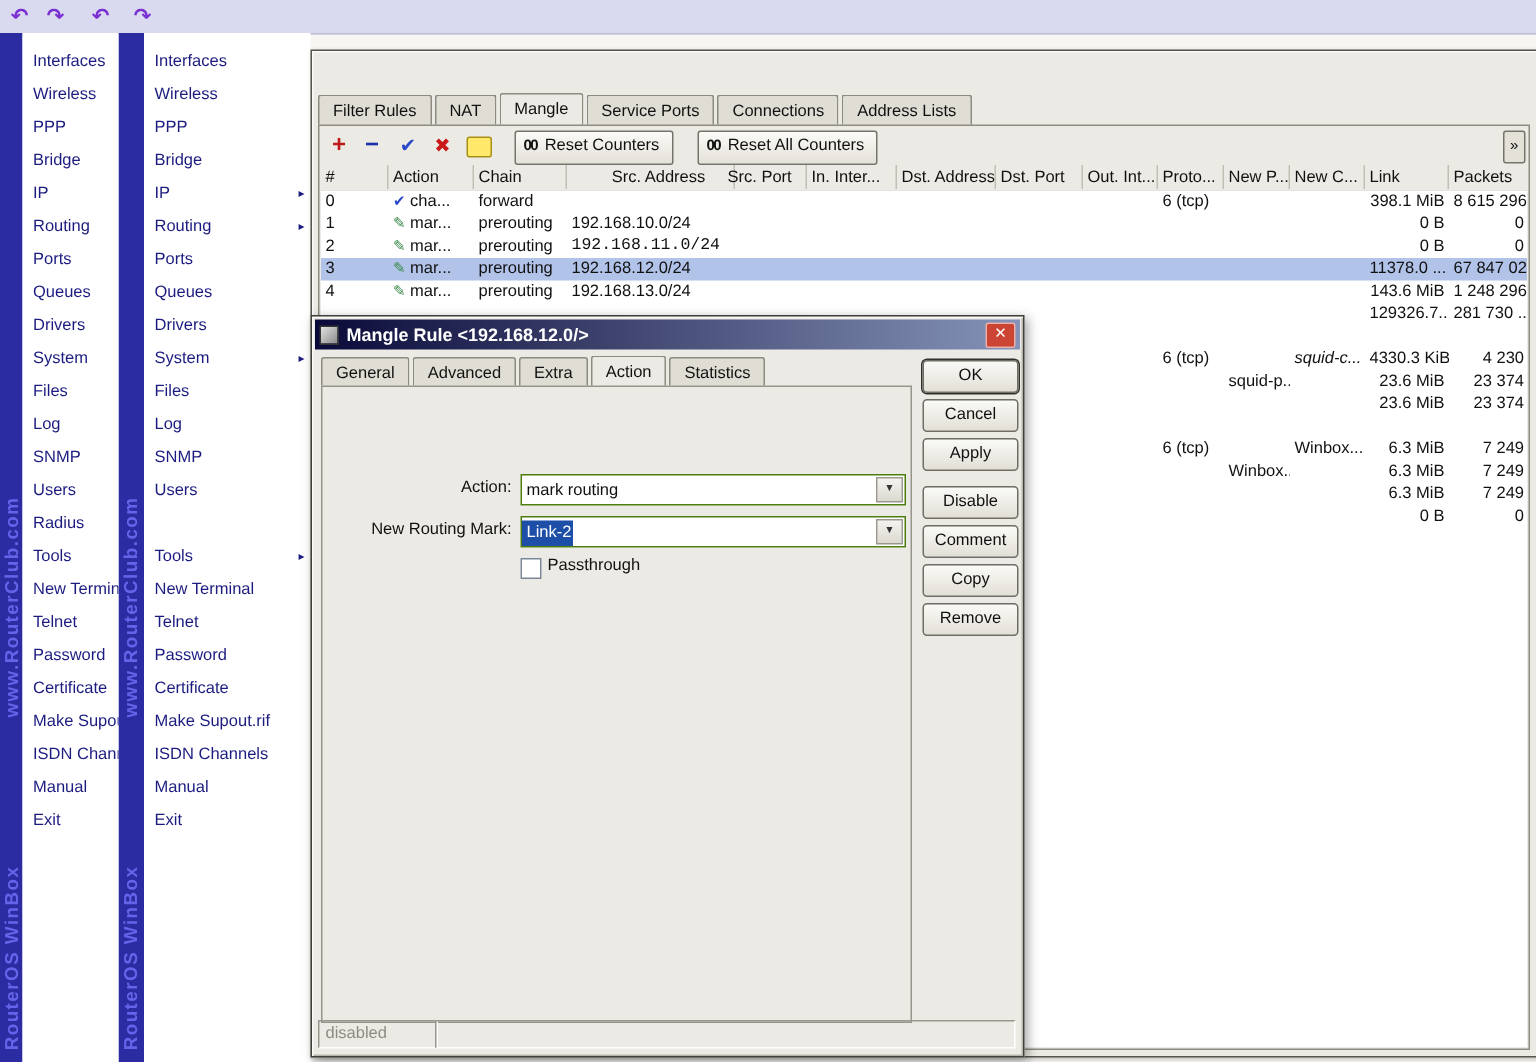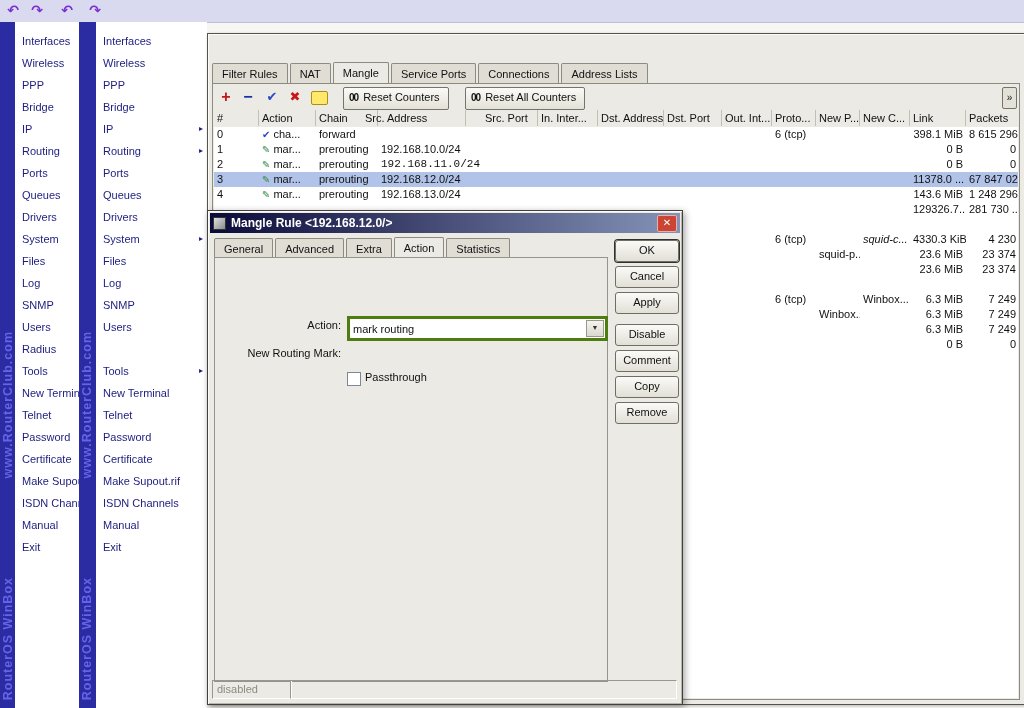--- a/index.html
+++ b/index.html
@@ -61,21 +61,21 @@
   
   #dlg{position:absolute;left:207px;top:210px;width:474px;height:493px;background:#eceae4;border:1px solid #42403a;
        box-shadow:inset 1px 1px 0 #fbfaf7,inset -1px -1px 0 #b8b5ab,2px 2px 7px rgba(0,0,0,.35)}
   .dlg-title{position:absolute;left:2px;top:2px;right:2px;height:20px;background:linear-gradient(90deg,#0a0a38,#8593b8);
              display:flex;align-items:center;gap:5px;padding:0 3px;color:#fff;font-size:12px;font-weight:bold}
   .dlg-close{margin-left:auto;width:18px;height:15px;background:#cc4433;border:1px solid #e8b0a8;color:#fff;font-size:10px;
              line-height:13px;text-align:center;border-radius:2px;font-weight:bold}
   #dlg-tabs{position:absolute;left:6px;top:26px;height:20px;white-space:nowrap}
   .dlg-panel{position:absolute;left:6px;top:46px;width:392px;height:423px;border:1px solid #97948b;background:#eceae4}
   .f-label{position:absolute;left:10px;width:116px;text-align:right;font-size:11px;line-height:19px}
-  .combo{position:absolute;left:132px;width:255px;height:19px;background:#fff;border:3px solid #4d7c0f}
+  .combo{position:absolute;left:132px;width:255px;height:19px;background:#fff;border:1px solid #4d7c0f}
   .combo .val{display:inline-block;padding-left:3px;font-size:11px;line-height:17px;white-space:nowrap}
   .combo .drop{position:absolute;right:1px;top:1px;width:16px;height:15px;background:linear-gradient(#f4f3ef,#dcd9d0);
                border:1px solid #9a978d;font-size:7px;text-align:center;line-height:14px;color:#333}
   .sel-val{background:#1d4fa8;color:#fff;padding:0 1px}
   #row-action{top:58px}
   #row-mark{top:86px}
   .cbx{position:absolute;left:132px;top:114px;width:12px;height:12px;background:#fff;border:1px solid #7a8795}
   .cbx-label{position:absolute;left:150px;top:110px;font-size:11px;line-height:18px}
   .dbtn{position:absolute;left:407px;width:62px;height:20px;background:linear-gradient(#fafaf7,#e2dfd6);border:1px solid #6f6d64;
         border-radius:3px;font-size:11px;text-align:center;line-height:18px}
@@ -169,21 +169,21 @@
         <span class="ticon" id="t-dis">✖</span>
         <span id="t-com"></span>
         <span class="rbtn" id="t-rc"><span class="cc">00</span><span>Reset Counters</span></span>
         <span class="rbtn" id="t-rac"><span class="cc">00</span><span>Reset All Counters</span></span>
         <span id="t-more">»</span>
       </div>
       <div id="fw-head">
           <div class="hcell" style="left: 0px; width: 41px;">#</div>
           <div class="hcell" style="left: 45px; width: 53px;">Action</div>
           <div class="hcell" style="left: 102px; width: 58px;">Chain</div>
-          <div class="hcell" style="left: 148px; width: 100px;">Src. Address</div>
+          <div class="hcell" style="left: 172px; width: 100px; text-align: center;">Src. Address</div>
           <div class="hcell" style="left: 268px; width: 52px;">Src. Port</div>
           <div class="hcell" style="left: 324px; width: 56px;">In. Inter...</div>
           <div class="hcell" style="left: 384px; width: 62px;">Dst. Address</div>
           <div class="hcell" style="left: 450px; width: 54px;">Dst. Port</div>
           <div class="hcell" style="left: 508px; width: 46px;">Out. Int...</div>
           <div class="hcell" style="left: 558px; width: 40px;">Proto...</div>
           <div class="hcell" style="left: 602px; width: 40px;">New P...</div>
           <div class="hcell" style="left: 646px; width: 46px;">New C...</div>
           <div class="hcell" style="left: 696px; width: 52px;">Link</div>
           <div class="hcell" style="left: 752px; width: 49px;">Packets</div>
@@ -440,20 +440,24 @@
       <span class="dlg-close">✕</span>
     </div>
     <div id="dlg-tabs"><div class="tab">General</div><div class="tab">Advanced</div><div class="tab">Extra</div><div class="tab active">Action</div><div class="tab">Statistics</div></div>
     <div class="dlg-panel">
       <div class="f-label" id="row-action">Action:</div>
       <div class="combo" id="combo-action" style="top:58px">
         <span class="val">mark routing</span>
         <span class="drop">▼</span>
       </div>
       <div class="f-label" id="row-mark">New Routing Mark:</div>
+      <div class="combo" id="combo-mark" style="top:86px">
+        <span class="val sel-val">Link-2</span>
+        <span class="drop">▼</span>
+      </div>
       <span class="cbx"></span>
       <span class="cbx-label">Passthrough</span>
     </div>
     <div class="stat" id="stat1">disabled</div>
     <div class="stat" id="stat2"></div>
   <div class="dbtn default" style="top: 29px;">OK</div>
       <div class="dbtn" style="top: 55px;">Cancel</div>
       <div class="dbtn" style="top: 81px;">Apply</div>
       <div class="dbtn" style="top: 113px;">Disable</div>
       <div class="dbtn" style="top: 139px;">Comment</div>

